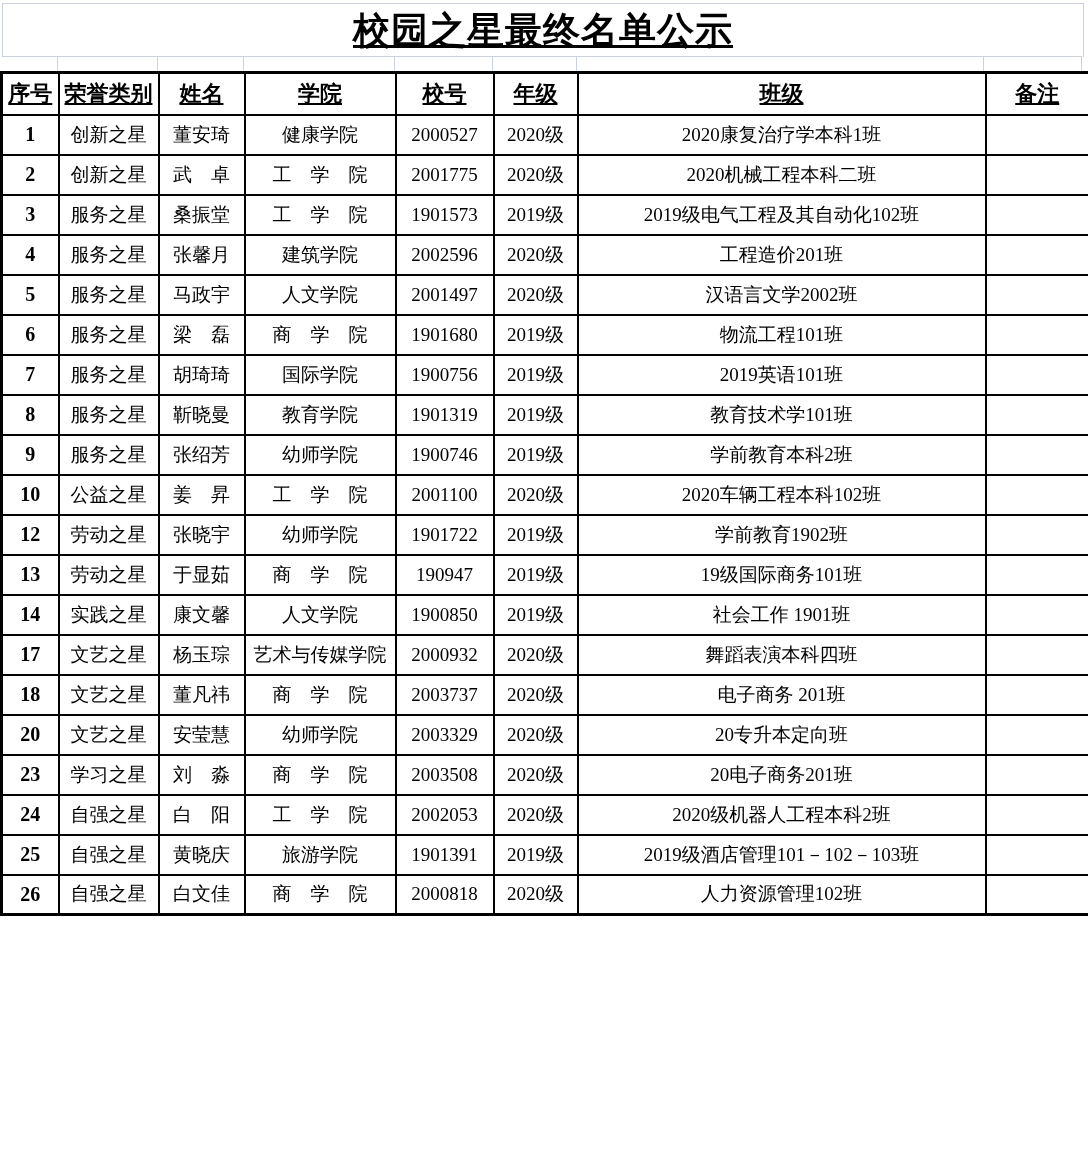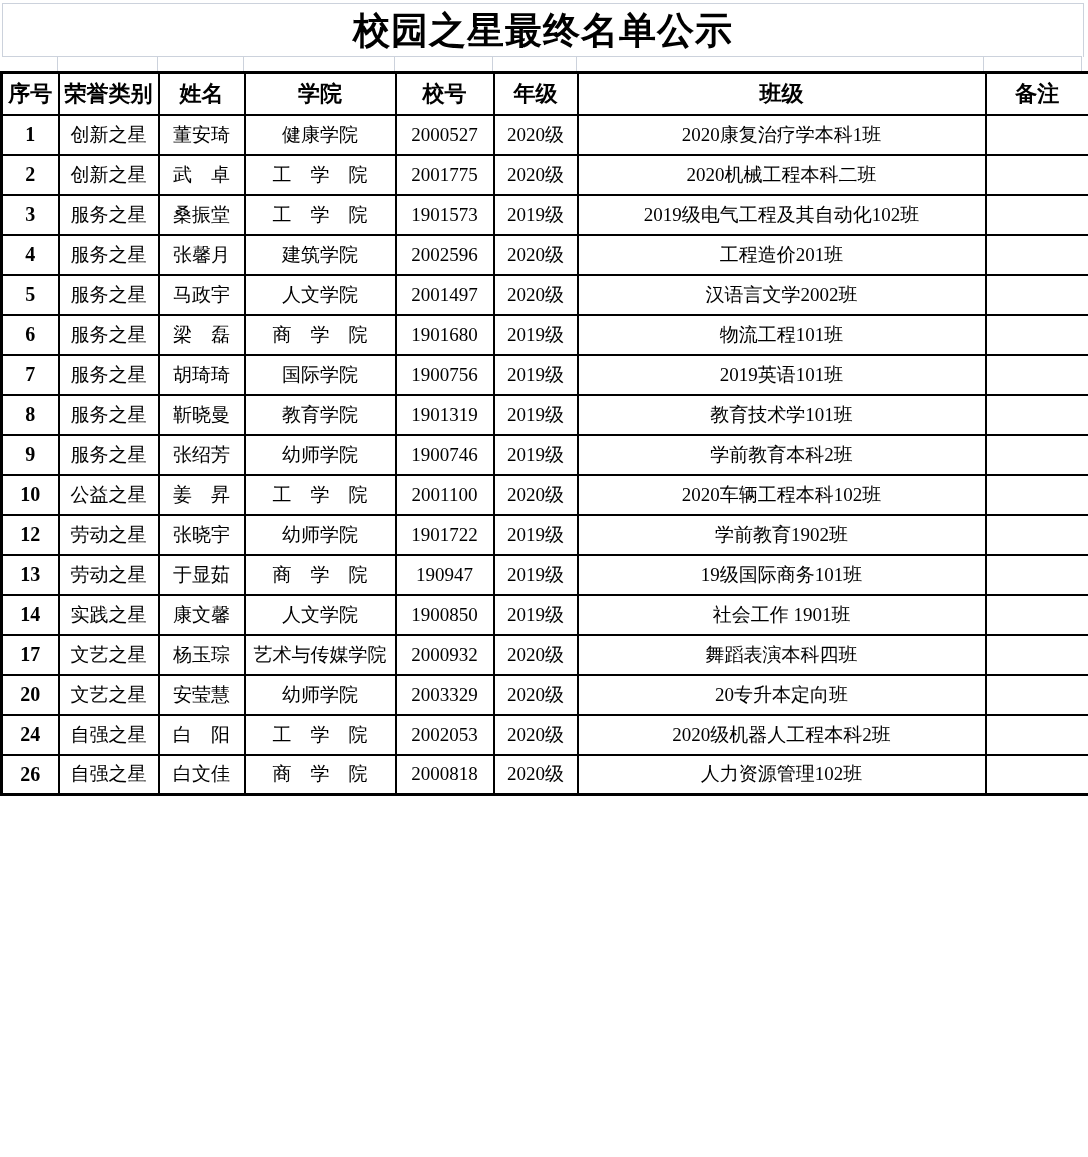--- a/index.html
+++ b/index.html
@@ -16,20 +16,21 @@
     position:absolute;left:2px;top:3px;width:1080px;height:53px;
     border-top:1px solid var(--grid);
     border-left:1px solid var(--grid);
     border-right:1px solid var(--grid);
     display:flex;align-items:center;justify-content:center;
   }
   .title-text{
     font-family:"DejaVu Sans","Liberation Sans",sans-serif;
     font-weight:bold;font-size:37px;line-height:1;letter-spacing:1px;
     white-space:nowrap;
+    text-decoration:underline;
   }
   
   .spacer-row{
     position:absolute;left:2px;top:56px;width:1080px;height:15px;
     border-top:1px solid var(--grid);
     display:flex;
   }
   .spacer-cell{
     height:100%;box-sizing:border-box;
     border-left:1px solid var(--grid);
@@ -44,21 +45,21 @@
   }
   table.award th, table.award td{
     border:2px solid var(--ink);
     padding:0 2px;margin:0;overflow:hidden;
     text-align:center;vertical-align:middle;
     white-space:nowrap;
   }
   table.award thead tr{height:42px;}
   table.award tbody tr{height:40px;}
   table.award th{
-    font-size:22px;font-weight:bold;
+    font-size:22px;font-weight:bold;text-decoration:underline;
   }
   table.award td{
     font-size:19px;font-weight:normal;
   }
   table.award td.cell-no{
     font-size:20px;font-weight:bold;
   }
 </style>
 </head>
 <body>
@@ -236,40 +237,70 @@
         <td class="cell-no">17</td>
         <td class="cell-honor">文艺之星</td>
         <td class="cell-name">杨玉琮</td>
         <td class="cell-college">艺术与传媒学院</td>
         <td class="cell-school-id">2000932</td>
         <td class="cell-grade">2020级</td>
         <td class="cell-class">舞蹈表演本科四班</td>
         <td class="cell-remark"></td>
       </tr>
       <tr>
+        <td class="cell-no">18</td>
+        <td class="cell-honor">文艺之星</td>
+        <td class="cell-name">董凡祎</td>
+        <td class="cell-college">商　学　院</td>
+        <td class="cell-school-id">2003737</td>
+        <td class="cell-grade">2020级</td>
+        <td class="cell-class">电子商务 201班</td>
+        <td class="cell-remark"></td>
+      </tr>
+      <tr>
         <td class="cell-no">20</td>
         <td class="cell-honor">文艺之星</td>
         <td class="cell-name">安莹慧</td>
         <td class="cell-college">幼师学院</td>
         <td class="cell-school-id">2003329</td>
         <td class="cell-grade">2020级</td>
         <td class="cell-class">20专升本定向班</td>
         <td class="cell-remark"></td>
       </tr>
       <tr>
+        <td class="cell-no">23</td>
+        <td class="cell-honor">学习之星</td>
+        <td class="cell-name">刘　淼</td>
+        <td class="cell-college">商　学　院</td>
+        <td class="cell-school-id">2003508</td>
+        <td class="cell-grade">2020级</td>
+        <td class="cell-class">20电子商务201班</td>
+        <td class="cell-remark"></td>
+      </tr>
+      <tr>
         <td class="cell-no">24</td>
         <td class="cell-honor">自强之星</td>
         <td class="cell-name">白　阳</td>
         <td class="cell-college">工　学　院</td>
         <td class="cell-school-id">2002053</td>
         <td class="cell-grade">2020级</td>
         <td class="cell-class">2020级机器人工程本科2班</td>
         <td class="cell-remark"></td>
       </tr>
       <tr>
+        <td class="cell-no">25</td>
+        <td class="cell-honor">自强之星</td>
+        <td class="cell-name">黄晓庆</td>
+        <td class="cell-college">旅游学院</td>
+        <td class="cell-school-id">1901391</td>
+        <td class="cell-grade">2019级</td>
+        <td class="cell-class">2019级酒店管理101－102－103班</td>
+        <td class="cell-remark"></td>
+      </tr>
+      <tr>
         <td class="cell-no">26</td>
         <td class="cell-honor">自强之星</td>
         <td class="cell-name">白文佳</td>
         <td class="cell-college">商　学　院</td>
         <td class="cell-school-id">2000818</td>
         <td class="cell-grade">2020级</td>
         <td class="cell-class">人力资源管理102班</td>
         <td class="cell-remark"></td>
       </tr>
     </tbody>

